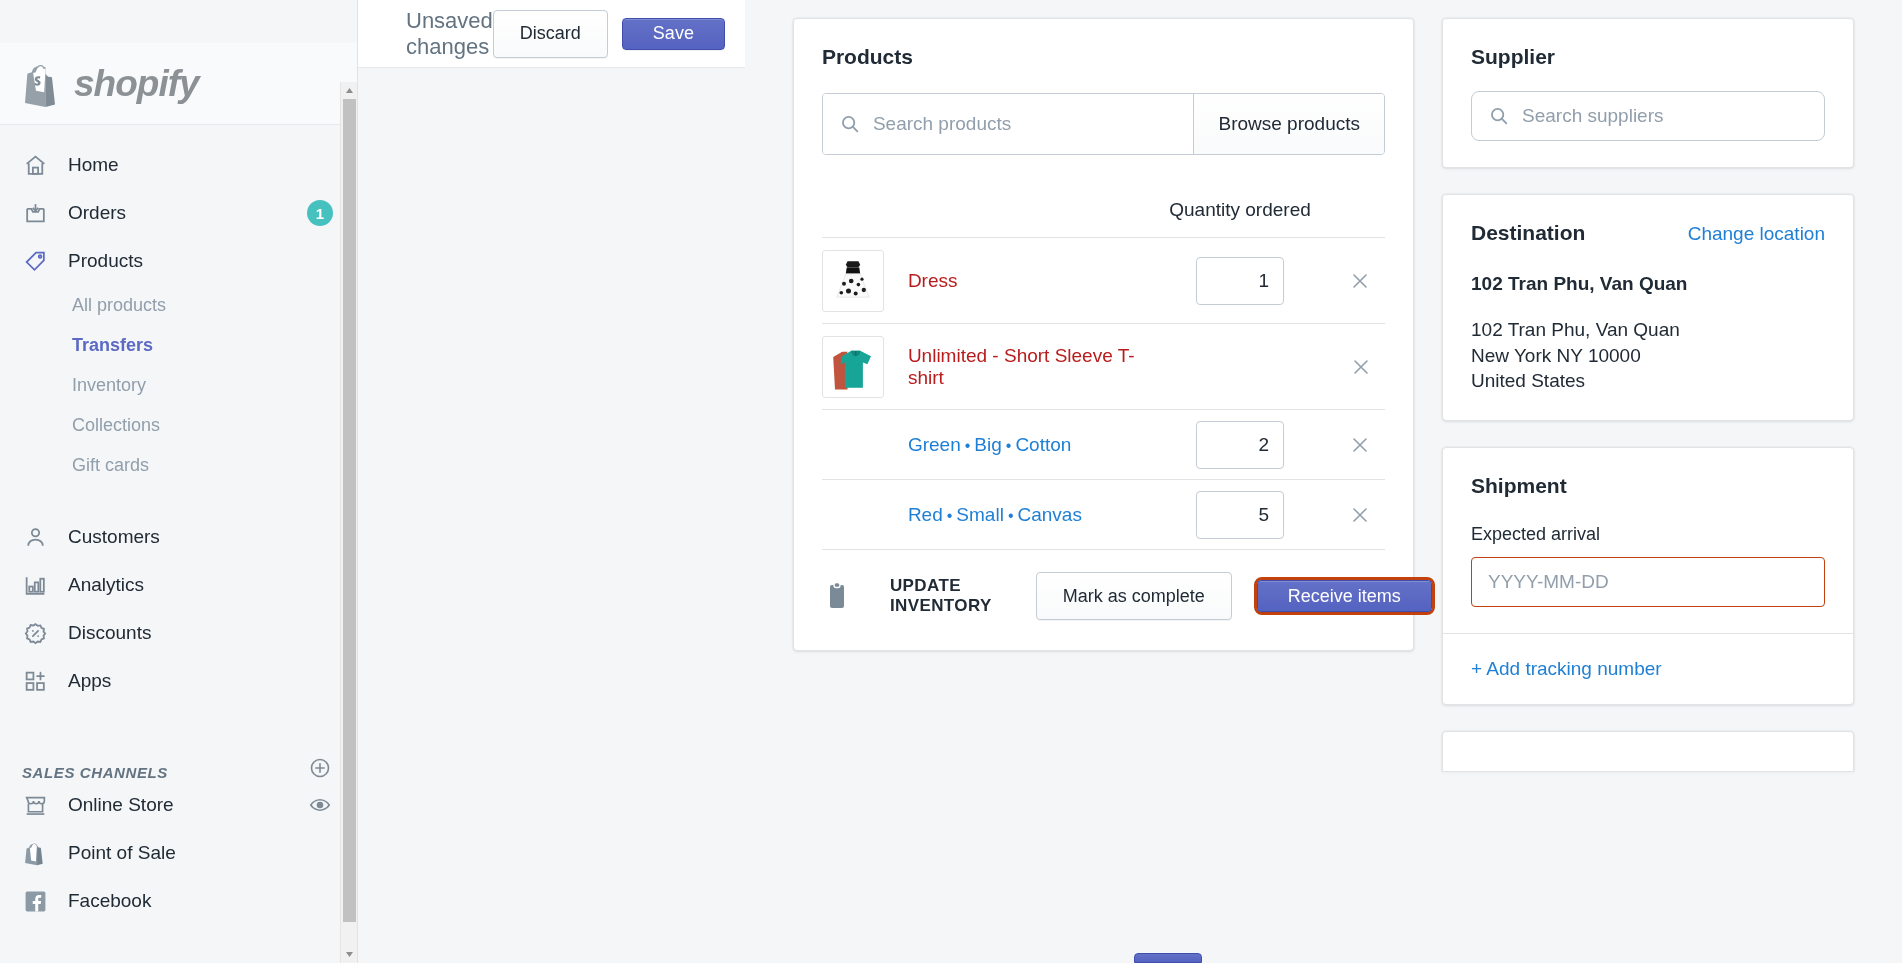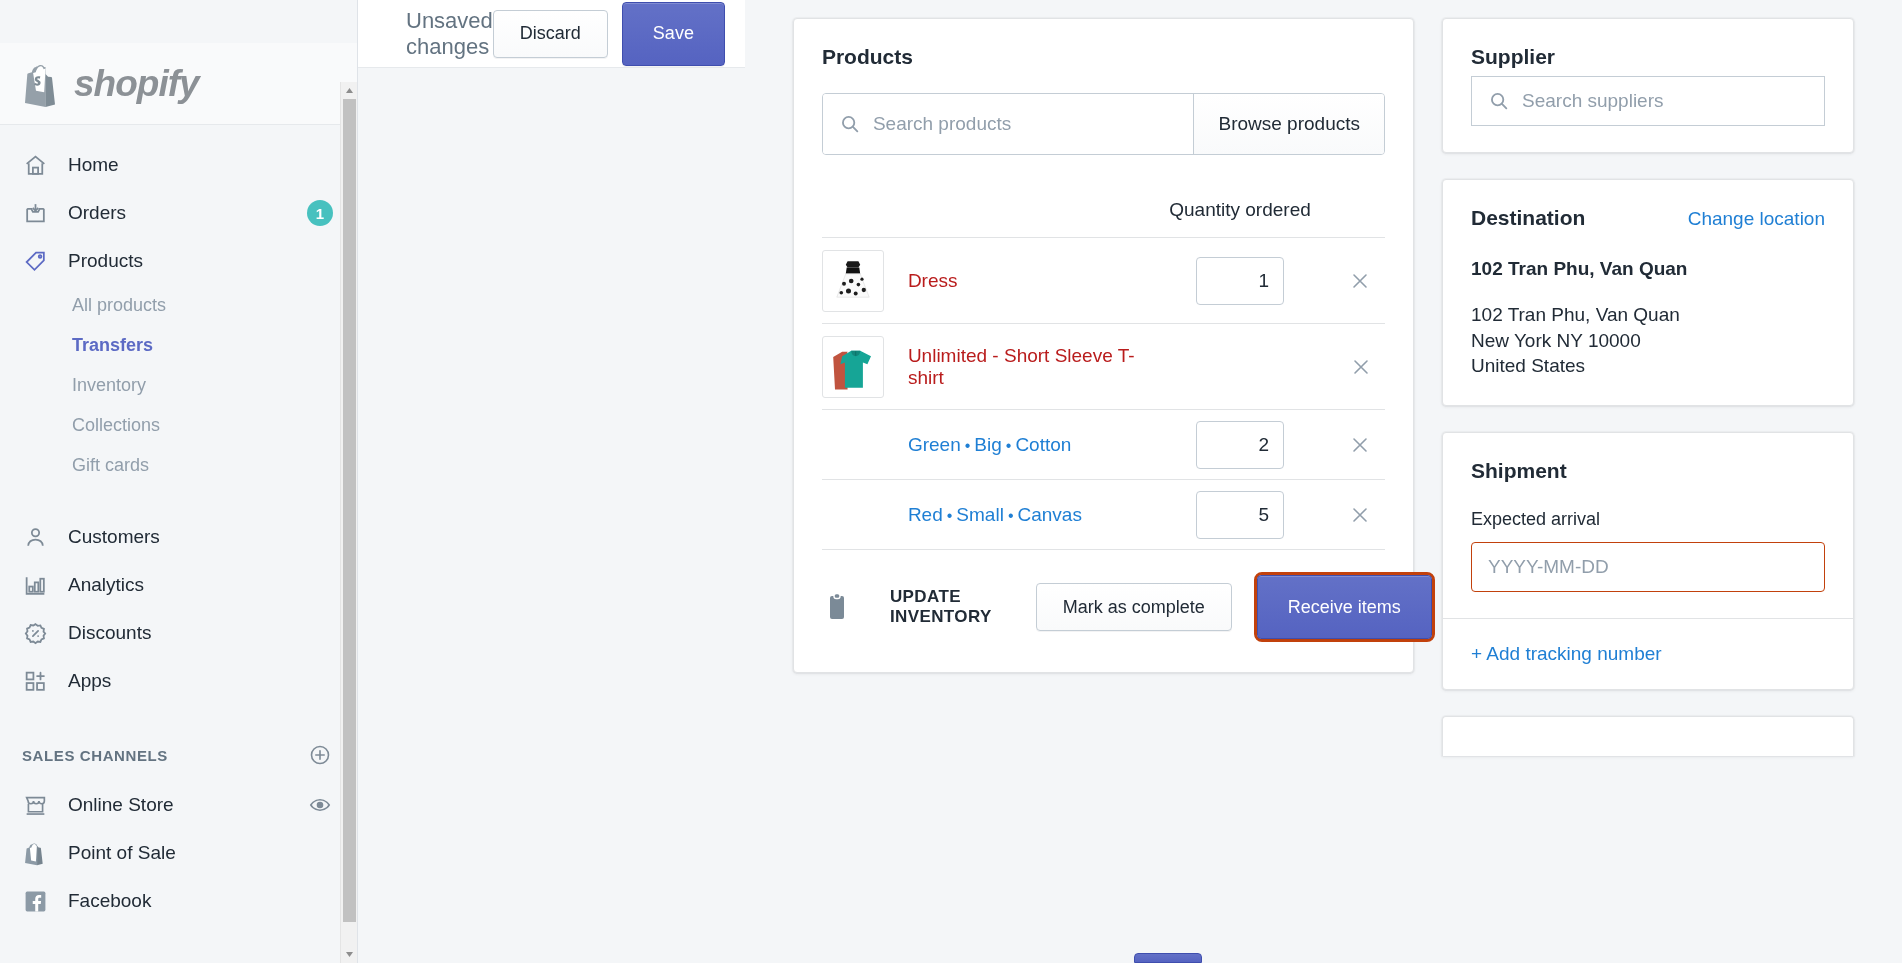--- a/index.html
+++ b/index.html
@@ -61,24 +61,25 @@
   .nav-sub.active .lbl { color: #5c6ac4; font-weight: bold; }
   .badge {
     background: #47c1bf; color: #fff;
     min-width: 26px; height: 26px;
     border-radius: 13px;
     font-size: 15px; font-weight: bold;
     display: flex; align-items: center; justify-content: center;
     padding: 0 7px;
   }
   .section-head {
-    display: flex; align-items: center;
+    display: flex; align-items: flex-end;
     padding: 0 24px 0 22px;
     height: 52px;
     margin-top: 24px;
+    font-style: italic;
   }
   .section-head .lbl {
     font-size: 15px; font-weight: bold; letter-spacing: 0.6px;
     color: #637381; flex: 1 1 auto;
   }
   .trail-ico { width: 26px; height: 26px; display:flex;align-items:center;justify-content:center; cursor: pointer; }
   .nav-gap { height: 28px; }
 
   
   .sb-scroll {
@@ -116,21 +117,21 @@
     background: linear-gradient(180deg,#ffffff,#f9fafb);
     border: 1px solid #c4cdd5;
     color: #212b36;
     height: 48px; padding: 0 26px;
     box-shadow: 0 1px 0 rgba(22,29,37,.05);
   }
   .btn-primary {
     background: linear-gradient(180deg,#6371c7,#5563c1);
     border: 1px solid #3f4eae;
     color: #fff;
-    height: 64px; padding: 0 30px;
+    height: 32px; padding: 0 30px;
     box-shadow: inset 0 1px 0 rgba(255,255,255,.2), 0 1px 0 rgba(22,29,37,.05);
   }
   .topbar-actions { display: flex; gap: 14px; align-items: center; }
 
   
   .content {
     flex: 1 1 auto;
     overflow: hidden;
     padding: 18px 48px 0 48px;
     display: flex;
@@ -224,23 +225,23 @@
   .receive-wrap {
     border: 3px solid #c2410c;
     border-radius: 8px;
     padding: 0;
     display: inline-flex;
   }
 
   
   .side-card { margin-bottom: 26px; }
   .side-search {
-    margin-top: 7px;
+    margin-top: 22px;
     height: 50px;
-    border: 1px solid #c4cdd5; border-radius: 0;
+    border: 1px solid #c4cdd5; border-radius: 8px;
     display: flex; align-items: center; gap: 12px;
     padding: 0 16px;
     background: #fff;
   }
   .side-search .ph { font-size: 19px; color: #919eab; }
   .link-blue { font-size: 19px; color: #1f7fd4; cursor: pointer; }
   .addr-strong { font-size: 19px; font-weight: bold; margin-top: 28px; color: #212b36; }
   .addr-line { font-size: 19px; color: #212b36; line-height: 1.35; }
   .addr-block { margin-top: 22px; }
   .field-label { font-size: 18px; color: #212b36; margin-top: 26px; }

